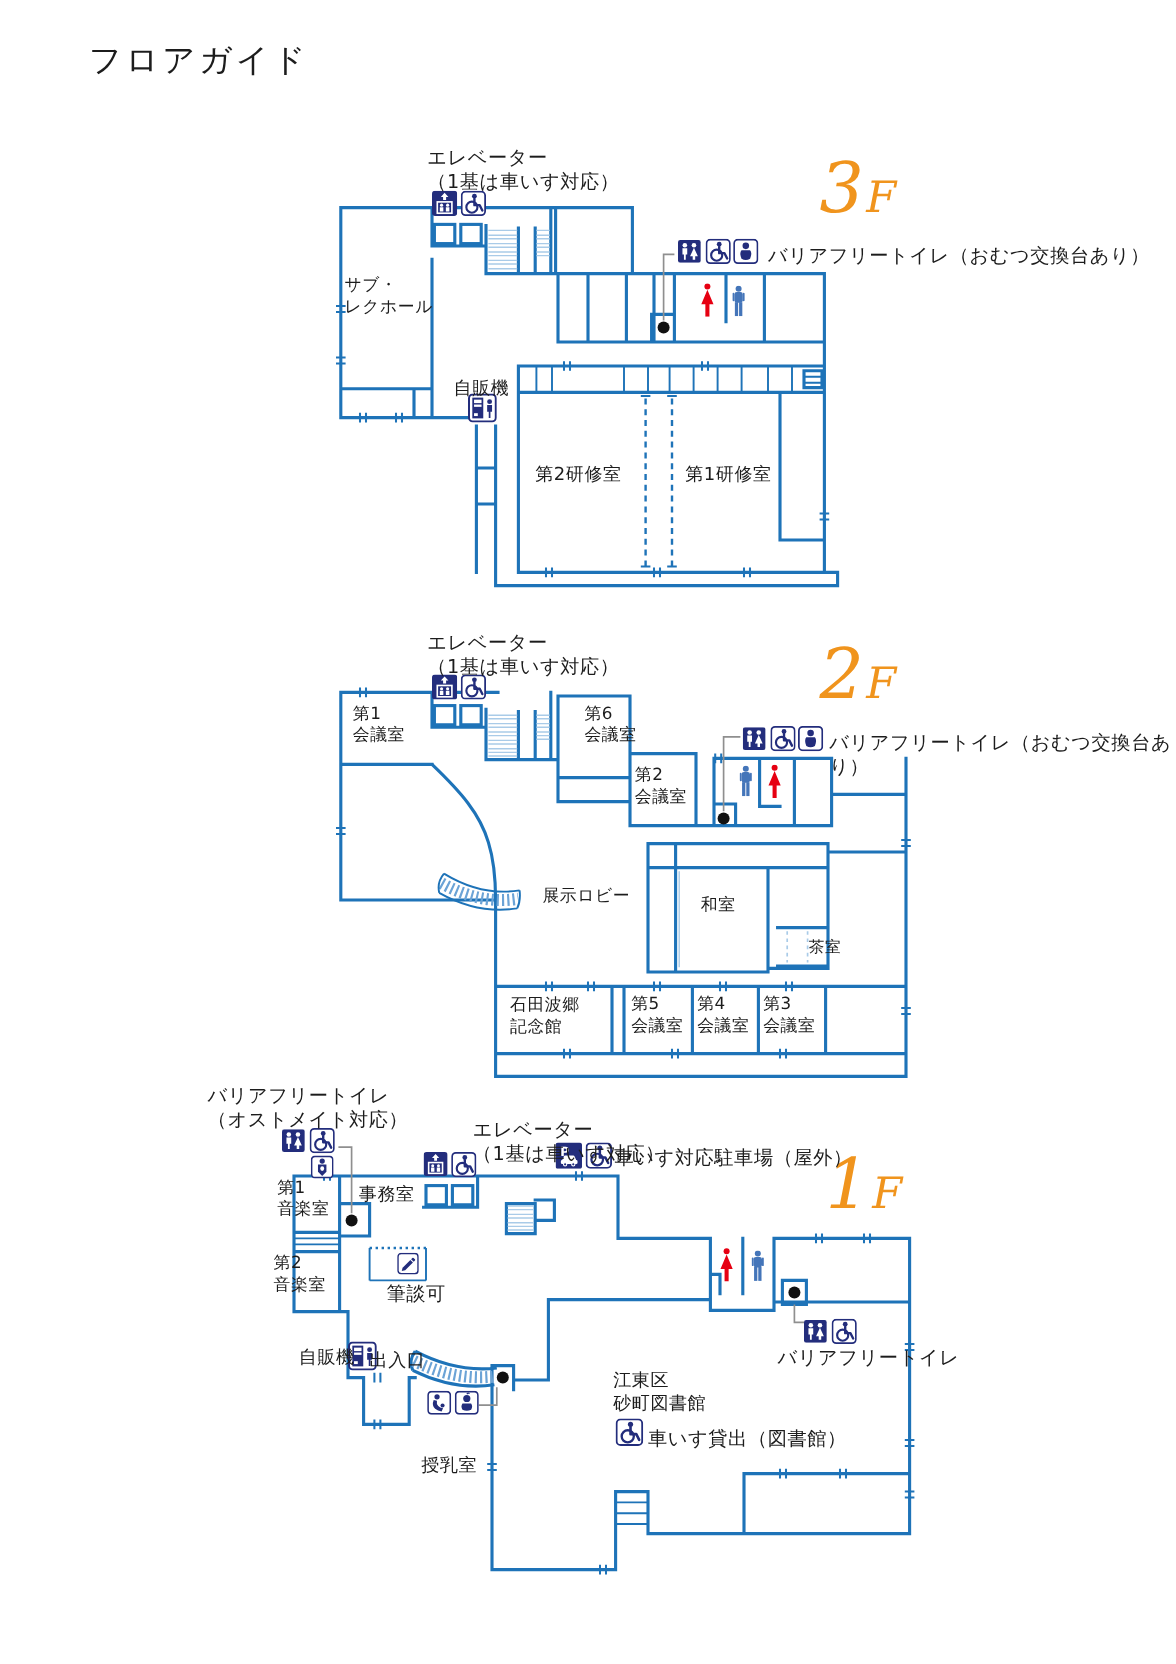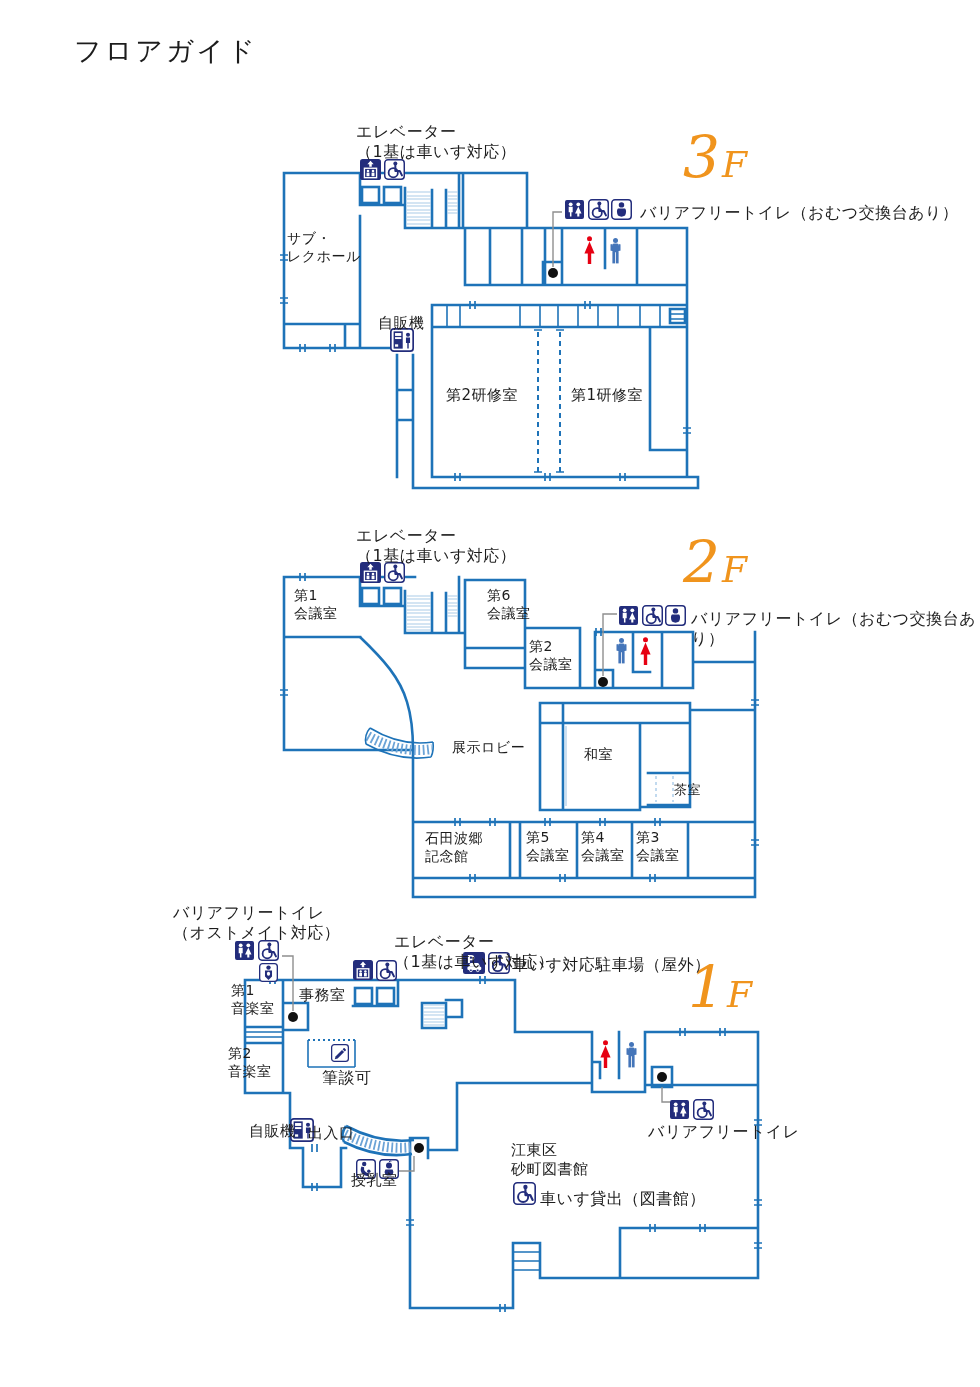--- a/index.html
+++ b/index.html
@@ -258,17 +258,17 @@
 （1基は車いす対応）</div>
 <div class="lbl s12" style="left:512px;top:956px;font-family:Liberation Mono, monospace;">車いす対応駐車場（屋外）</div>
 <div class="lbl s14" style="left:231px;top:982px;">第1
 音楽室</div>
 <div class="lbl s15" style="left:299px;top:986px;">事務室</div>
 <div class="lbl s14" style="left:228px;top:1045px;">第2
 音楽室</div>
 <div class="lbl s12" style="left:322px;top:1068px;">筆談可</div>
 <div class="lbl s11" style="left:249px;top:1122px;">自販機</div>
 <div class="lbl s15" style="left:296px;top:1124px;margin-left:12px;">出入口</div>
-<div class="lbl s15" style="left:351px;top:1172px;font-family:Liberation Mono, monospace;">授乳室</div>
+<div class="lbl s15" style="left:351px;top:1212px;">授乳室</div>
 <div class="lbl s15" style="left:511px;top:1141px;">江東区
 砂町図書館</div>
 <div class="lbl s12" style="left:540px;top:1189px;">車いす貸出（図書館）</div>
 <div class="lbl s12" style="left:648px;top:1122px;">バリアフリートイレ</div>
 
 </body></html>

